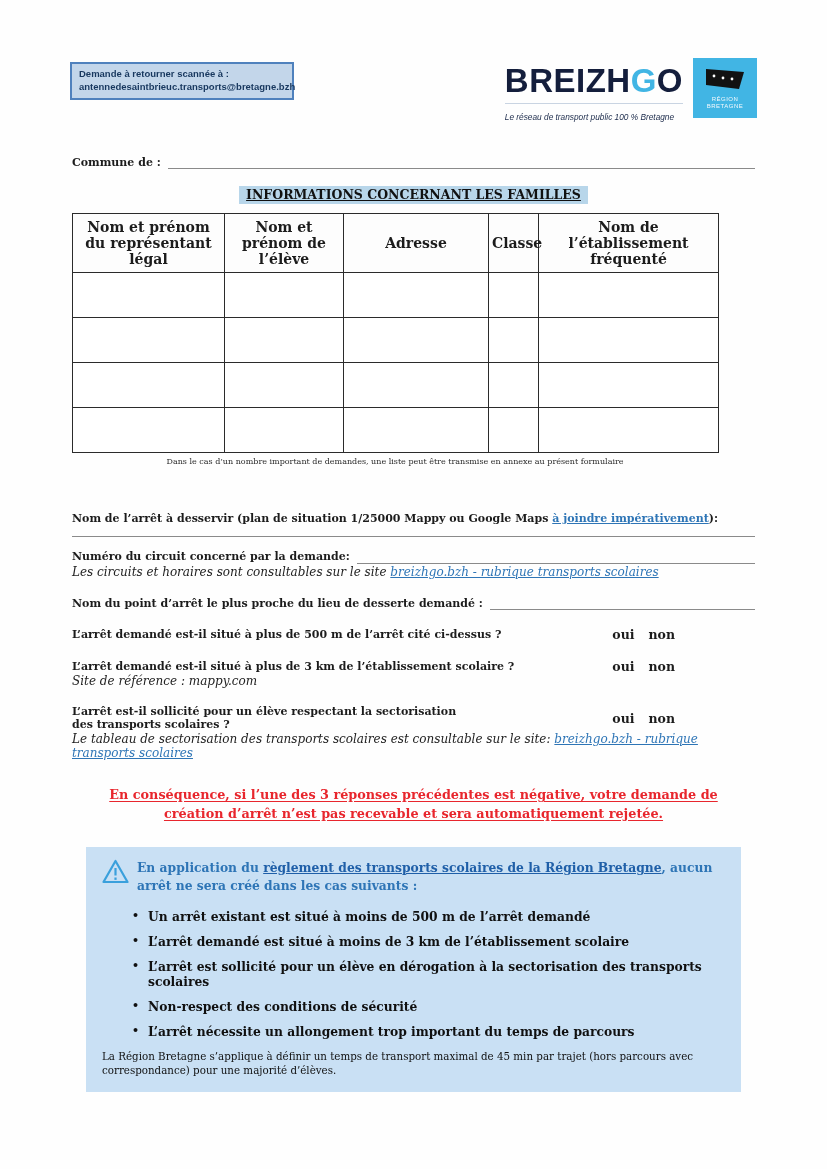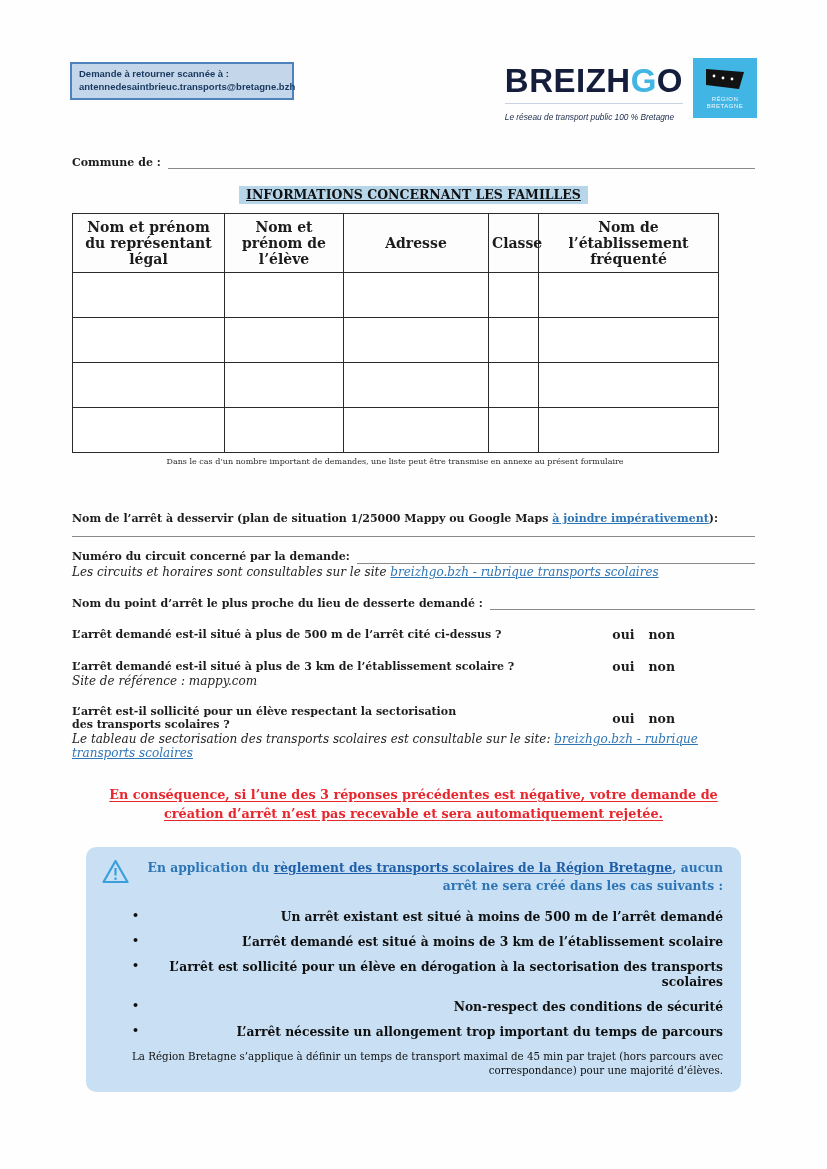--- a/index.html
+++ b/index.html
@@ -93,22 +93,22 @@
 
   
   .rejection {
     margin:26px auto 0 auto; width:660px; text-align:center;
     color:#e8262d; font-weight:bold; font-size:12.8px;
     text-decoration:underline; text-underline-offset:2px; line-height:1.45;
   }
 
   
   .info-box {
-    margin:24px 14px 0 14px; background:#c9e0f4; border-radius:10px;
-    padding:12px 18px 14px 16px; position:relative;text-align:right;
+    margin:24px 14px 0 14px; background:#c9e0f4; border-radius:0;
+    padding:12px 18px 14px 16px; position:relative;
   }
   .warning-icon { float:left; margin:0 8px 2px 0; }
   .info-intro {
     font-weight:bold; font-size:12.3px; color:#2e75b6; line-height:1.45;
   }
   .info-intro .rule-link { color:#1f5fa8; text-decoration:underline; }
   .info-bullets { list-style:none; margin:14px 0 0 30px; }
   .info-bullets li {
     font-weight:bold; font-size:12.3px; color:#101010; margin-bottom:10px;
     padding-left:16px; position:relative;

